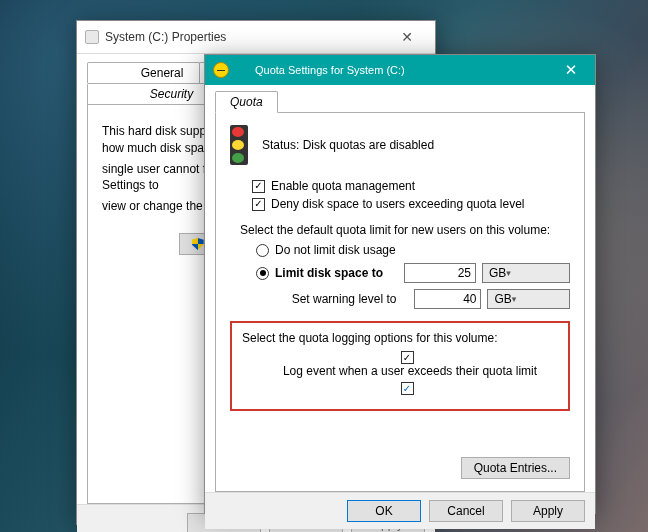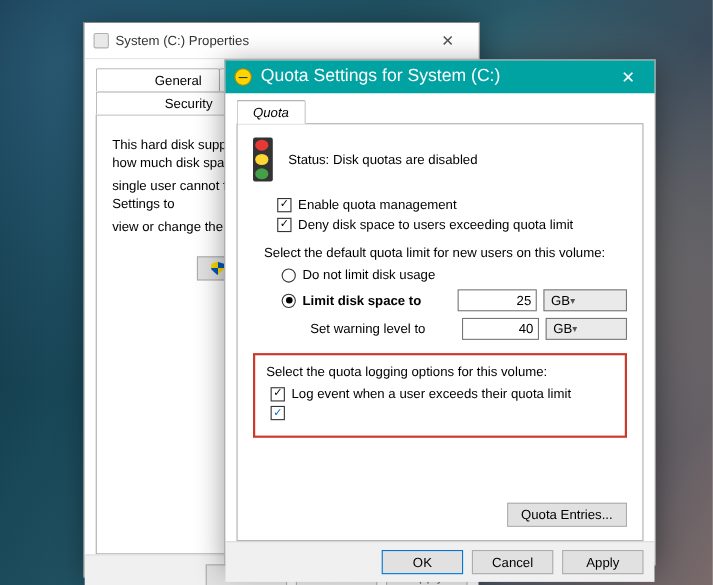--- a/index.html
+++ b/index.html
@@ -11,60 +11,60 @@
 
   .props { left: 76px; top: 20px; width: 360px; height: 505px; display:flex; flex-direction:column; }
   .props-titlebar { height: 28px; background: #fff; display:flex; align-items:center; padding: 16px 8px; border-bottom: 1px solid #ddd; }
   .props-titlebar .icon { width:14px; height:14px; margin-right:6px; background: #e9e9e9; border:1px solid #b0b0b0; border-radius:2px; position:relative; }
   .props-titlebar .ttl { flex:1; color:#333; }
   .props-titlebar .x { width:40px; text-align:center; font-size:14px; color:#555; }
   .props-body { flex:1; padding: 8px 10px 0 10px; background:#fff; }
   .tabsrow { display:flex; }
   .tab { border:1px solid #adadad; border-bottom:none; background:#fff; padding:3px 0; text-align:center; border-radius:2px 2px 0 0; margin-right:-1px; }
   .tabrow1 .tab { width:33.5%;padding-left:37px; }
-  .tabrow2 .tab { width:50%; }
+  .tabrow2 .tab { width:50%;font-style:italic; }
   .tabpanel { border:1px solid #adadad; padding:14px 14px 30px 14px; height: 400px; }
   .tabpanel p { margin:4px 0; line-height:1.4; }
   .sq-btn { display:inline-block; border:1px solid #adadad; background:#e1e1e1; padding:3px 12px; }
   .sq-btn .shield { display:inline-block; width:12px; height:12px; margin-right:4px; vertical-align:-2px; background: conic-gradient(#0057b8 0 90deg, #ffd500 90deg 180deg, #0057b8 180deg 270deg, #ffd500 270deg 360deg); clip-path: polygon(50% 0,100% 15%,100% 55%,50% 100%,0 55%,0 15%); }
   .props-footer { border-top:1px solid #ddd; padding:8px 10px; display:flex; justify-content:flex-end; gap:8px; background:#f0f0f0; }
   .props-footer .b { border:1px solid #adadad; background:#e1e1e1; width:74px; text-align:center; padding:3px 0; color: rgba(0,0,0,0.55); }
 
   .quota { left: 204px; top: 54px; width: 392px; height: 460px; display:flex; flex-direction:column; }
   .quota-titlebar { height: 30px; background:#00a2a2; color:#fff; display:flex; align-items:center; padding:0 2px 0 8px; }
   .quota-titlebar .qicn { width:16px; height:16px; margin-right:8px; border-radius:50%; background:#ffd500; border:1px solid #aa8a00; position:relative; }
   .quota-titlebar .qicn::after { content:""; position:absolute; left:3px; top:7px; width:8px; border-top:1px solid #333; }
-  .quota-titlebar .ttl { flex:1; font-size:16px; }
+  .quota-titlebar .ttl { flex:1; font-size:11px;margin-left:18px; }
   .quota-titlebar .x { width:44px; height:30px; display:flex; align-items:center; justify-content:center; font-size:15px; color:#fff; font-weight:400; }
   .quota-body { flex:1; background:#fff; padding:6px 10px 0 10px; }
   .qtab { display:inline-block; border:1px solid #adadad; border-bottom-color:#fff; padding:3px 14px; position:relative; z-index:2; background:#fff; border-radius:2px 2px 0 0;font-style:italic; }
   .qpanel { border:1px solid #adadad; margin-top:-1px; padding:12px 14px 26px 14px; height:380px; position:relative; }
   .statusrow { display:flex; align-items:center; margin-bottom:14px; }
   .traffic { width:18px; height:40px; background:#333; border-radius:2px; padding:2px; display:flex; flex-direction:column; justify-content:space-between; margin-right:14px; }
   .traffic span { width:12px; height:10px; border-radius:50%; }
   .tr-r { background:#e53935; }
   .tr-y { background:#fdd835; }
   .tr-g { background:#43a047; }
   .chk { display:flex; align-items:center; margin:4px 0 4px 22px;text-align:right; }
   .chk .box { width:13px; height:13px; border:1px solid #333; margin-right:6px; display:flex; align-items:center; justify-content:center; font-size:10px; line-height:1; }
   .chk .box.checked::before { content:"✓"; }
   .chk .box.checked.blue::before { color:#0066cc; }
   .sect { margin:12px 0 6px 10px; }
   .radio { display:flex; align-items:center; margin:6px 0 6px 26px; }
   .radio .r { width:13px; height:13px; border:1px solid #333; border-radius:50%; margin-right:6px; display:flex; align-items:center; justify-content:center; }
   .radio .r.on::before { content:""; width:6px; height:6px; background:#000; border-radius:50%; }
   .limitrow { display:flex; align-items:center; margin:2px 0; }
-  .limitrow .lab { width:150px; text-align:left; margin-left: 36px; margin-right:8px; }
+  .limitrow .lab { width:150px; text-align:center; margin-left: 36px; margin-right:8px; }
   .limitrow.lvl .lab { margin-left: 52px; width:134px; }
   .numin { width:72px; border:1px solid #777; padding:2px 4px; text-align:right; margin-right:6px; background:#fff; }
-  .unitsel { width:76px; border:1px solid #777; padding:2px 6px; background:#eaeaea; display:flex; align-items:center; }
+  .unitsel { width:88px; border:1px solid #777; padding:2px 6px; background:#eaeaea; display:flex; align-items:center; }
   .chev { font-size:9px; color:#555; }
   .logbox { border:2px solid #cc3a2e; padding:8px 10px 10px 10px; margin:12px 0 0 0; }
   .logbox .sect { margin:0 0 6px 0; }
-  .logbox .chk { margin-left:4px; }
+  .logbox .chk { margin-left:20px;flex-direction:column; }
   .qentries { position:absolute; right:14px; bottom:12px; border:1px solid #adadad; background:#e1e1e1; padding:3px 12px; }
   .quota-footer { background:#f0f0f0; border-top:1px solid #ddd; padding:7px 10px; display:flex; justify-content:flex-end; gap:8px; }
   .quota-footer .b { border:1px solid #adadad; background:#e1e1e1; width:74px; text-align:center; padding:3px 0; }
   .quota-footer .b.def { border:1.5px solid #0078d7; }
 </style>
 </head>
 <body>
 
 <div class="win props">
   <div class="props-titlebar">
@@ -116,21 +116,21 @@
             <span class="tr-g"></span>
         </div>
         <span>Status:  Disk quotas are disabled</span>
       </div>
       <div class="chk">
         <span class="box checked"></span>
         <span>Enable quota management</span>
       </div>
       <div class="chk">
         <span class="box checked"></span>
-        <span>Deny disk space to users exceeding quota limit</span>
+        <span>Deny disk space to users exceeding quota level</span>
       </div>
       <div class="sect">Select the default quota limit for new users on this volume:</div>
       <div class="radio">
         <span class="r"></span>
         <span>Do not limit disk usage</span>
       </div>
       <div class="limitrow">
         <span class="radio" style="margin:0 6px 0 26px;font-weight:bold;">
           <span class="r on"></span>
           <span>Limit disk space to</span>

